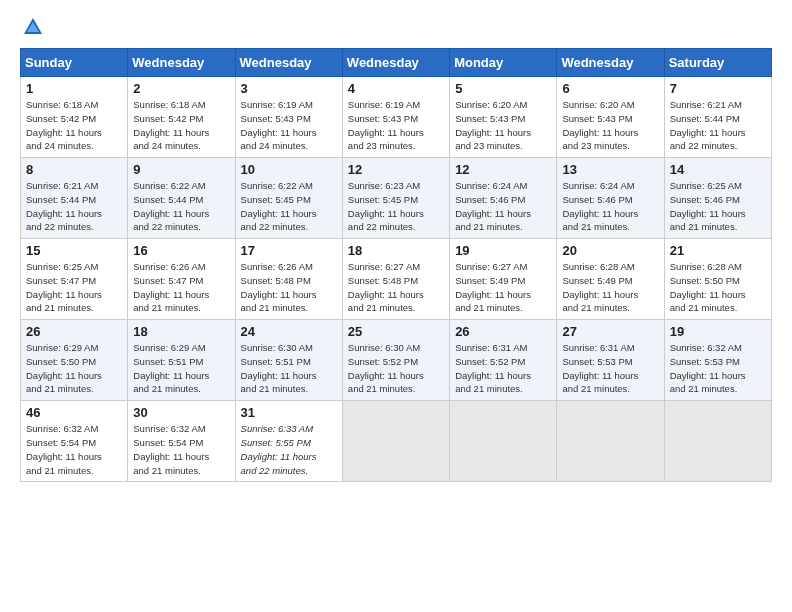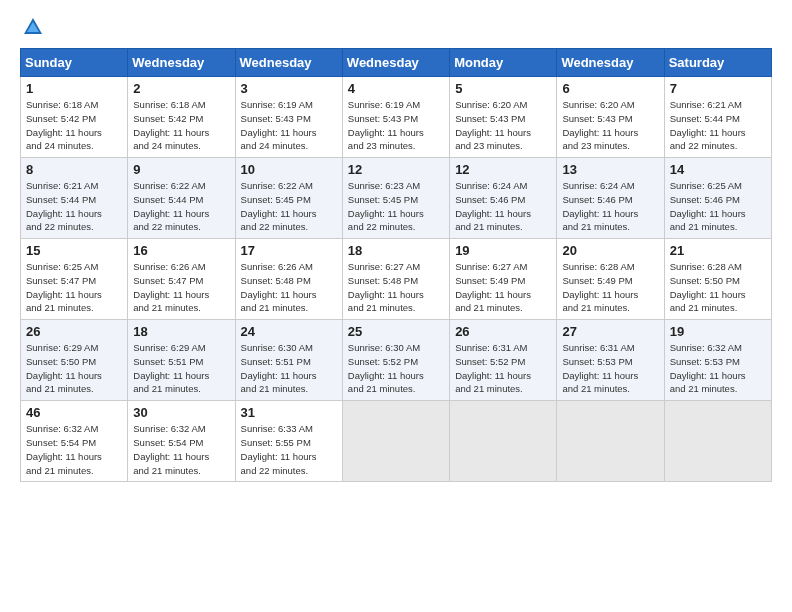--- a/index.html
+++ b/index.html
@@ -349,21 +349,21 @@
           </td>
           <td>
             <span class="day-num">30</span>
             <div class="day-info" style="white-space: pre-line;">Sunrise: 6:32 AM
 Sunset: 5:54 PM
 Daylight: 11 hours
 and 21 minutes.</div>
           </td>
           <td>
             <span class="day-num">31</span>
-            <div class="day-info" style="white-space: pre-line;">Sunrise: 6:33 AM
+            <div class="day-info" style="white-space: pre-line; font-style: italic;">Sunrise: 6:33 AM
 Sunset: 5:55 PM
 Daylight: 11 hours
 and 22 minutes.</div>
           </td>
           <td class="empty"></td>
           <td class="empty"></td>
           <td class="empty"></td>
           <td class="empty"></td>
         </tr>
       </tbody>

